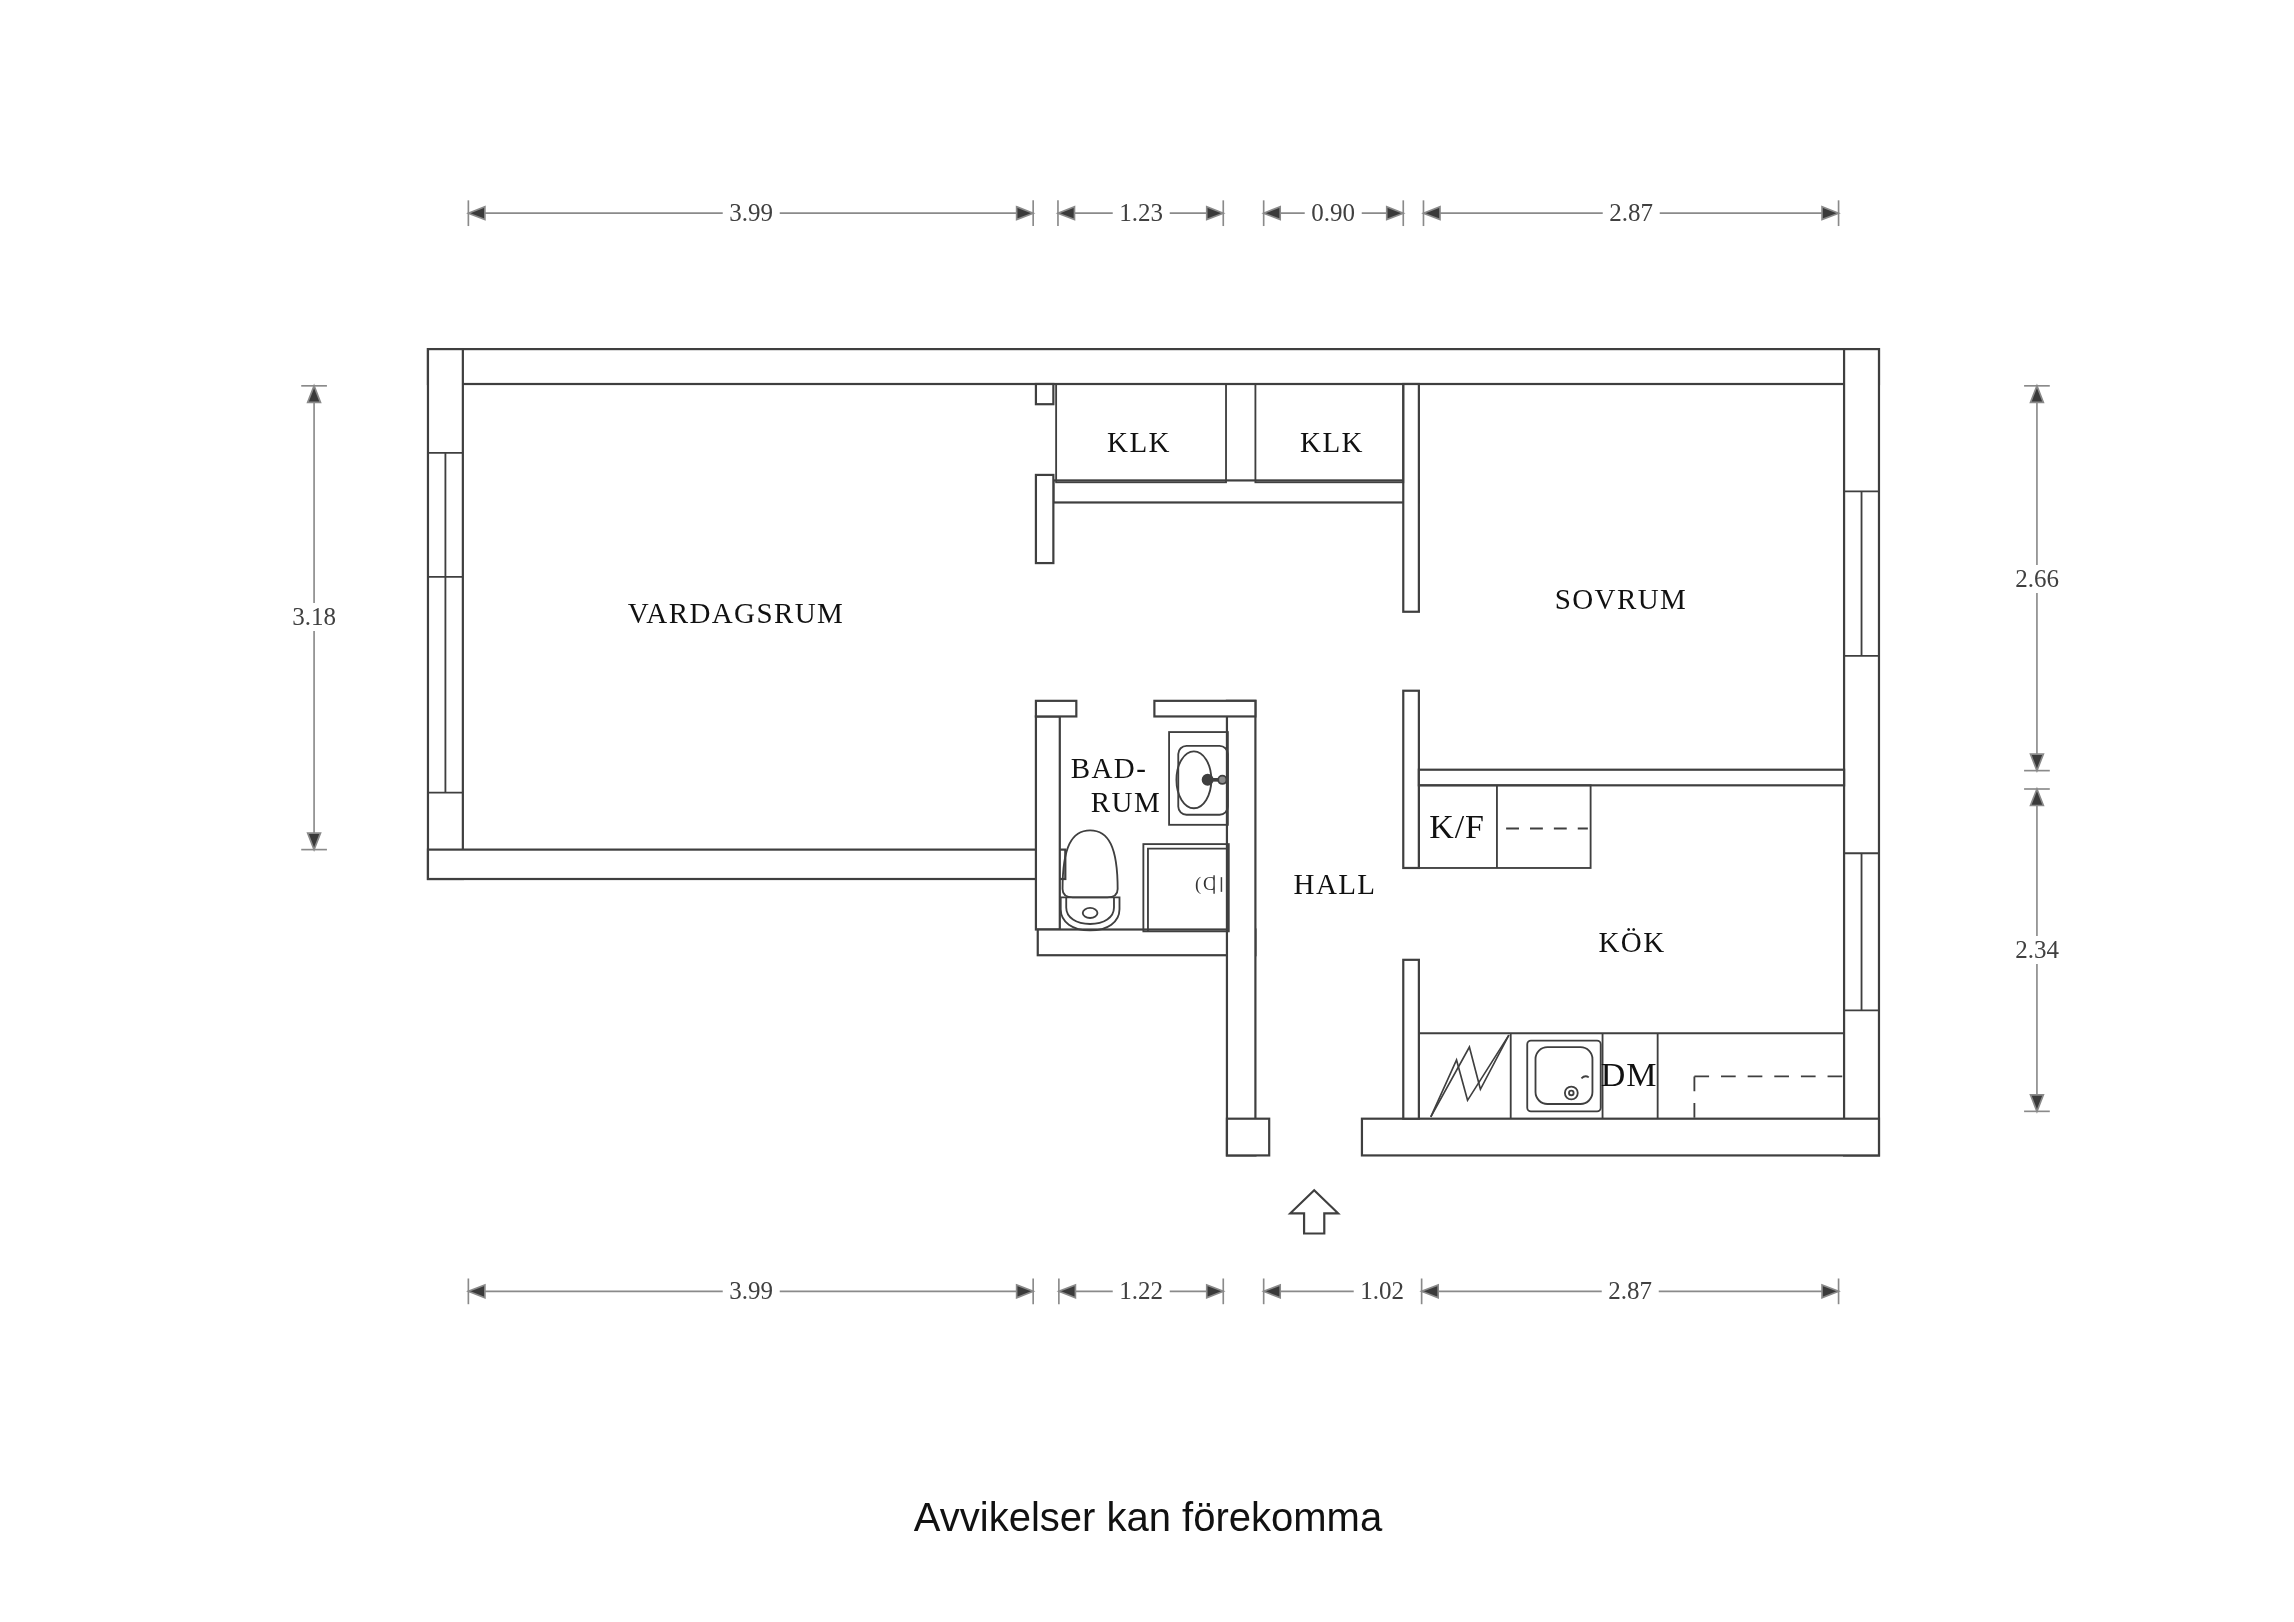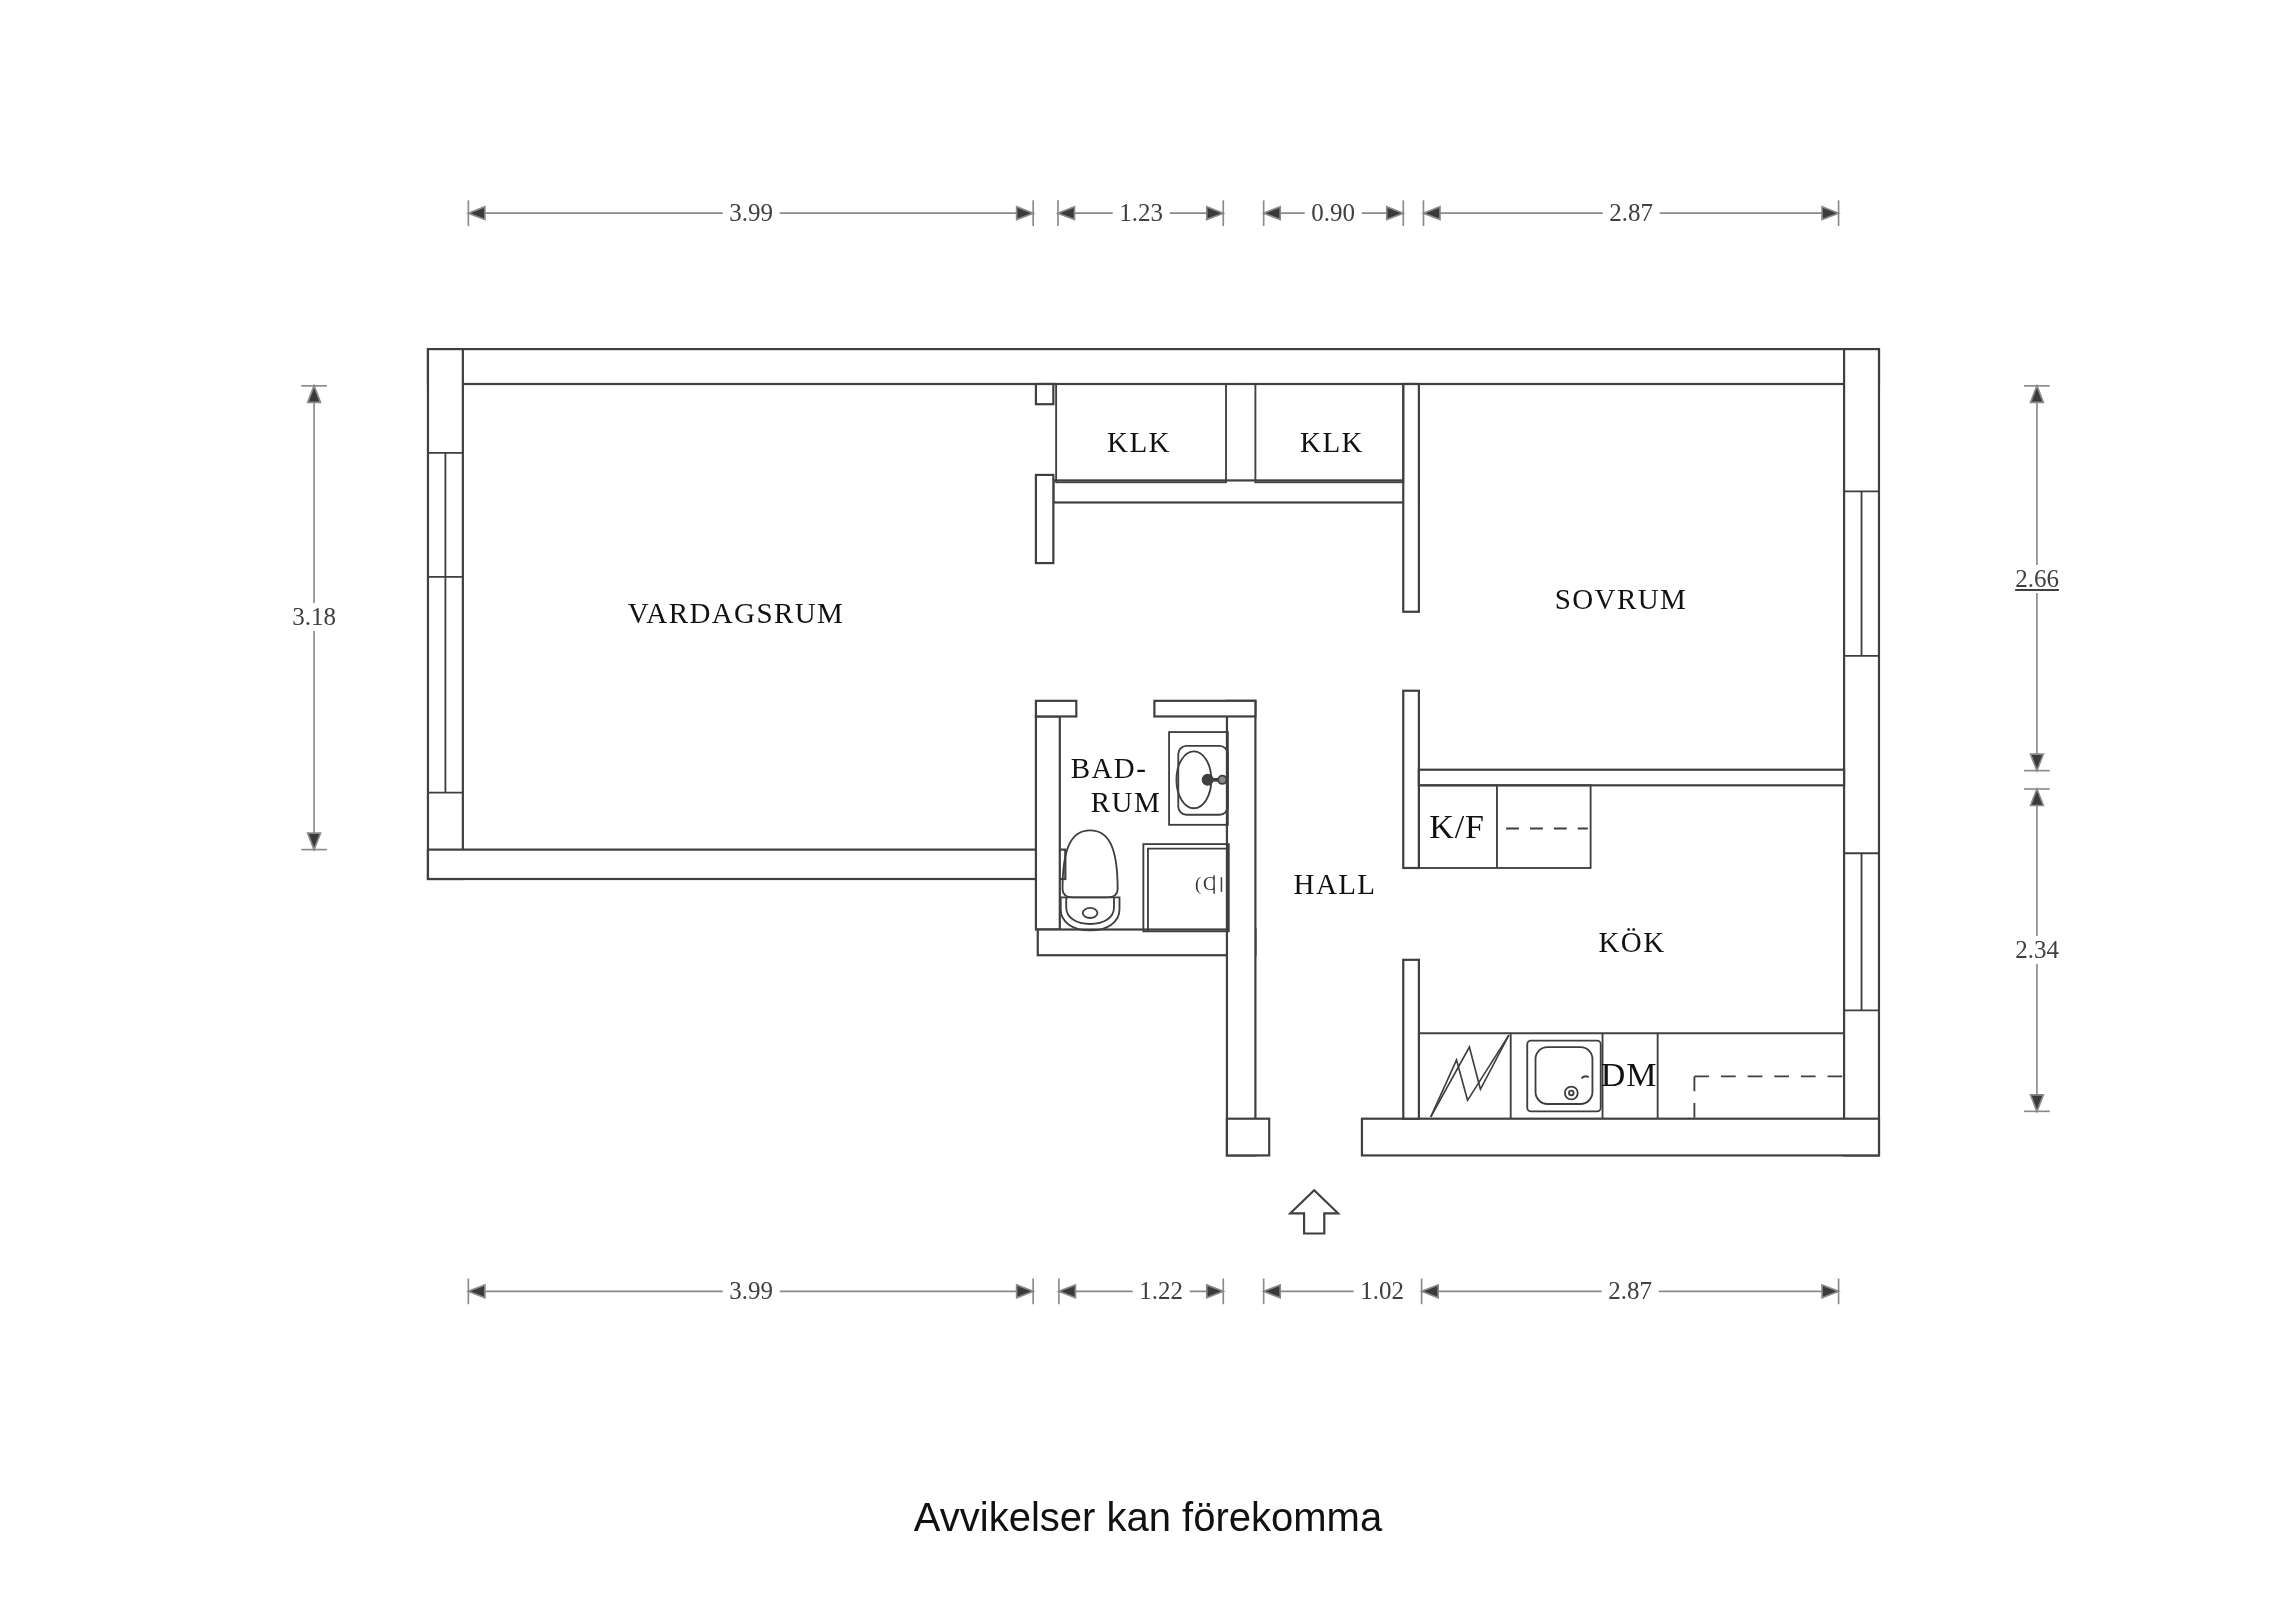--- a/index.html
+++ b/index.html
@@ -210,24 +210,24 @@
 <div class="lbl small-lbl" style="left:1457px;top:827px;">K/F</div>
 <div class="lbl small-lbl" style="left:1629px;top:1075px;">DM</div>
 <div class="lbl wm-sym" style="left:1206px;top:884px;">(C</div>
 
 <div class="lbl dim" style="left:751px;top:213px;">3.99</div>
 <div class="lbl dim" style="left:1141px;top:213px;">1.23</div>
 <div class="lbl dim" style="left:1333px;top:213px;">0.90</div>
 <div class="lbl dim" style="left:1631px;top:213px;">2.87</div>
 
 <div class="lbl dim" style="left:751px;top:1291px;">3.99</div>
-<div class="lbl dim" style="left:1141px;top:1291px;margin-left:20px;">1.22</div>
+<div class="lbl dim" style="left:1141px;top:1291px;">1.22</div>
 <div class="lbl dim" style="left:1382px;top:1291px;">1.02</div>
 <div class="lbl dim" style="left:1630px;top:1291px;">2.87</div>
 
 <div class="lbl dim" style="left:314px;top:617px;">3.18</div>
-<div class="lbl dim" style="left:2037px;top:579px;text-decoration:underline;">2.66</div>
+<div class="lbl dim" style="left:2037px;top:579px;">2.66</div>
 <div class="lbl dim" style="left:2037px;top:950px;">2.34</div>
 
 <div id="footer-text">Avvikelser kan förekomma</div>
 
 </div>
 
 
 </body></html>

